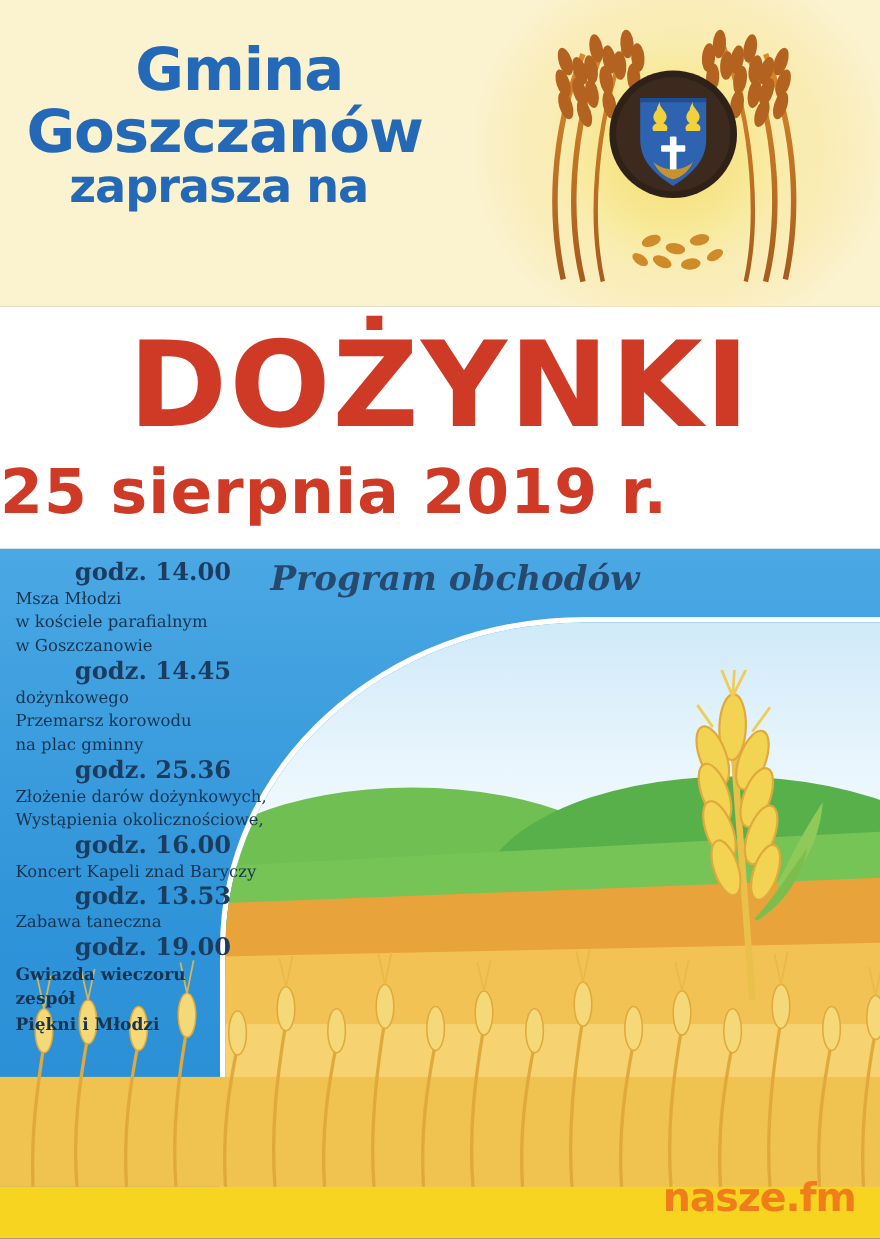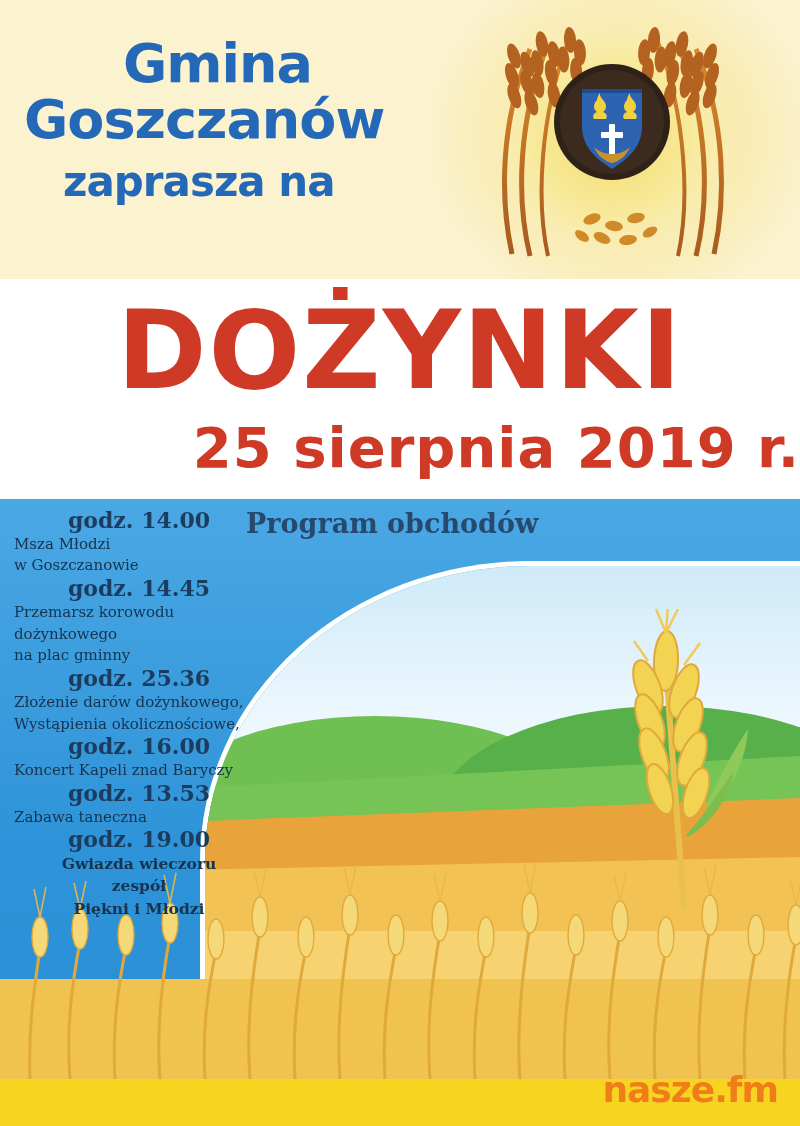--- a/index.html
+++ b/index.html
@@ -46,21 +46,21 @@
     font-size: 54px;
     padding-left: 105px;
   }
   .title-line2 {
     font-size: 54px;
     padding-left: 6px;
   }
   .title-line3 {
     font-size: 42px;
     padding-left: 45px;
-    margin-top: 12px;
+    margin-top: 0;
   }
 
   
   .emblem {
     position: absolute;
     left: 452px; top: 4px;
     width: 320px; height: 282px;
   }
 
   
@@ -79,21 +79,21 @@
     font-family: "DejaVu Sans", sans-serif;
     font-weight: bold;
     font-size: 108px;
     letter-spacing: 2px;
     line-height: 1;
   }
   .dozynki-date {
     position: absolute;
     left: 0; top: 136px;
     width: 800px;
-    text-align: right;
+    text-align: left;
     color: #cf3a26;
     font-family: "DejaVu Sans", sans-serif;
     font-weight: bold;
     font-size: 56px;
     letter-spacing: 1px;
   }
 
   
   .band-main {
     position: absolute;
@@ -169,21 +169,22 @@
     width: 170px; height: 300px;
   }
 
   
   .program-title {
     position: absolute;
     left: 246px; top: 508px;
     color: #27496d;
     font-family: "DejaVu Serif", serif;
     font-weight: bold;
-    font-size: 27px;
+    font-size: 31px;
+    font-style: italic;
   }
   .schedule {
     position: absolute;
     left: 14px; top: 508px;
     width: 250px;
     color: #1b3c5e;
   }
   .sched-time {
     font-family: "DejaVu Serif", serif;
     font-weight: bold;
@@ -197,21 +198,20 @@
   .sched-desc {
     font-family: "DejaVu Serif", serif;
     font-size: 15px;
     color: #16334f;
     line-height: 1.32;
     margin-top: 2px;
   }
   .sched-desc.bold {
     font-weight: bold;
     font-size: 15.5px;
-    text-align: center;
   }
 
   
   .band-bottom {
     position: absolute;
     left: 0; top: 1079px;
     width: 800px; height: 47px;
     background: #f6d41f;
   }
   .logo {
@@ -434,31 +434,32 @@
       <path d="M120 200 C 145 180, 158 150, 160 120 C 140 150, 128 176, 118 196 Z" fill="#8fc95a"></path>
       <path d="M100 228 C 124 214, 140 190, 146 162 C 126 190, 112 212, 98 226 Z" fill="#7cbd4d"></path>
     </svg>
 
     <div class="program-title" style="left:246px; top:9px; position:absolute;">Program obchodów</div>
 
     <div class="schedule" style="position:absolute; left:14px; top:9px;">
       <div>
         <div class="sched-time">godz. 14.00</div>
         <div class="sched-desc">Msza Młodzi</div>
+        <div class="sched-desc">w kościele parafialnym</div>
         <div class="sched-desc">w Goszczanowie</div>
       </div>
       <div>
         <div class="sched-time">godz. 14.45</div>
+        <div class="sched-desc">dożynkowego</div>
         <div class="sched-desc">Przemarsz korowodu</div>
-        <div class="sched-desc">dożynkowego</div>
         <div class="sched-desc">na plac gminny</div>
       </div>
       <div>
         <div class="sched-time">godz. 25.36</div>
-        <div class="sched-desc">Złożenie darów dożynkowego,</div>
+        <div class="sched-desc">Złożenie darów dożynkowych,</div>
         <div class="sched-desc">Wystąpienia okolicznościowe,</div>
       </div>
       <div>
         <div class="sched-time">godz. 16.00</div>
         <div class="sched-desc">Koncert Kapeli znad Baryczy</div>
       </div>
       <div>
         <div class="sched-time">godz. 13.53</div>
         <div class="sched-desc">Zabawa taneczna</div>
       </div>

